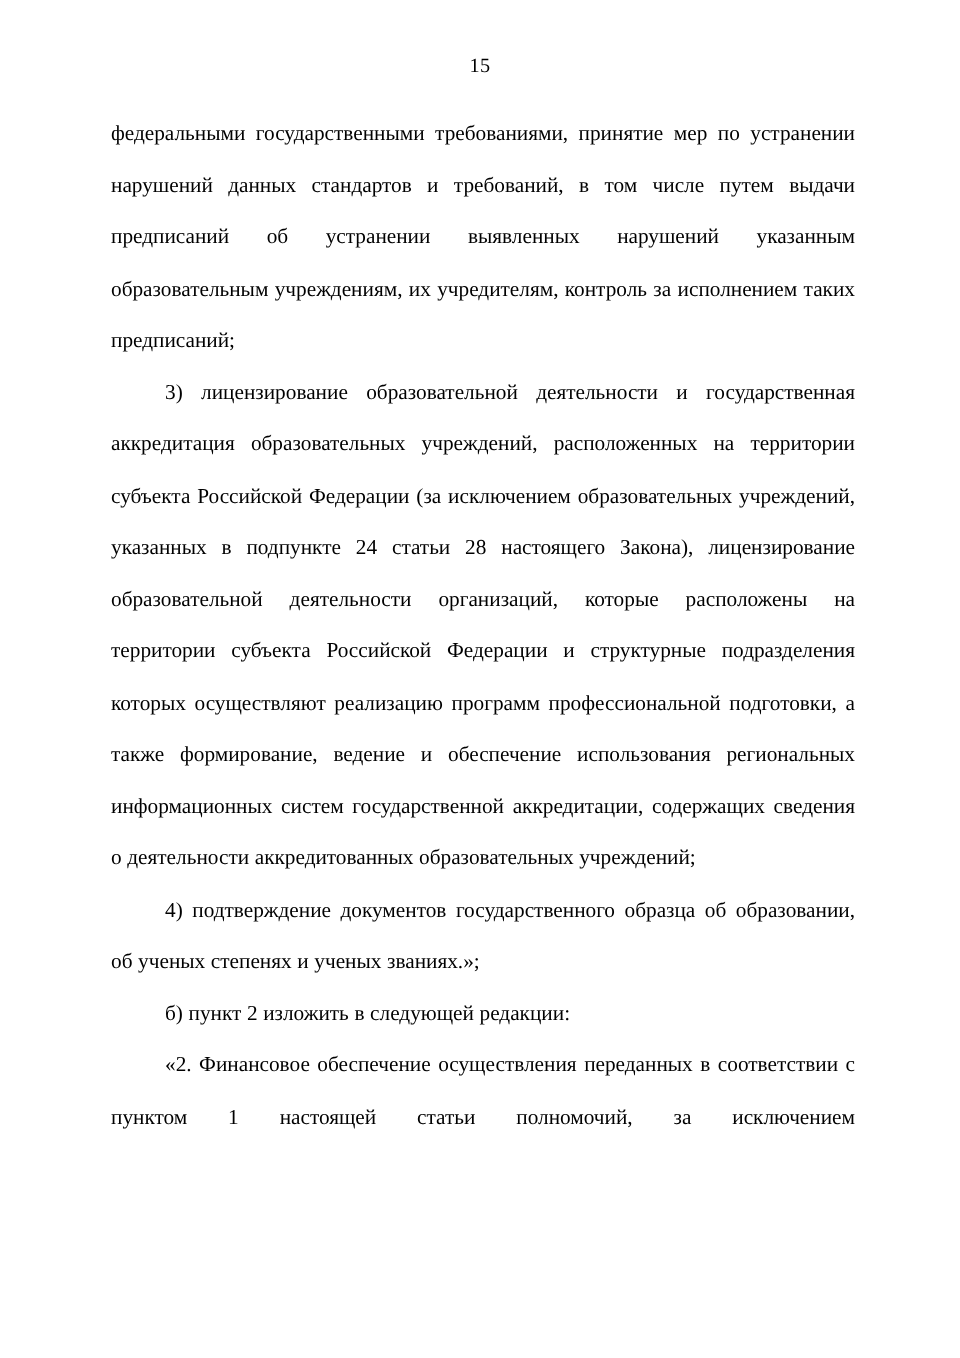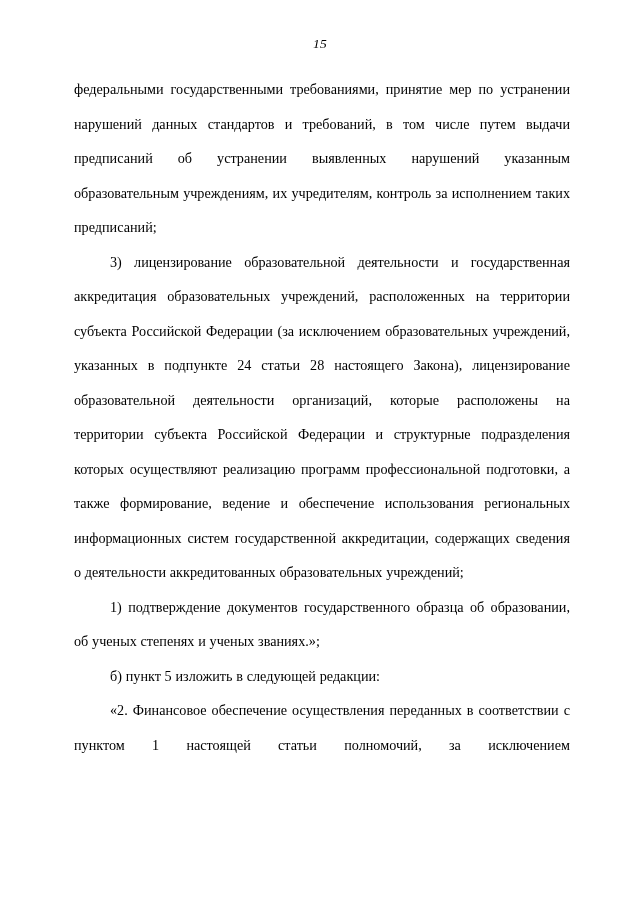--- a/index.html
+++ b/index.html
@@ -23,21 +23,20 @@
     overflow: hidden;
   }
   .page-number {
     position: absolute;
     top: 36px;
     left: 0;
     width: 640px;
     text-align: center;
     font-size: 13.5px;
     letter-spacing: 0.2px;
-    font-style: italic;
   }
   .content {
     position: absolute;
     top: 72px;
     left: 74px;
     width: 496px;
   }
   p.para {
     margin: 0 0 0 0;
     font-size: 14.2px;
@@ -60,20 +59,20 @@
 <div class="page">
 
   <div class="page-number">15</div>
 
   <div class="content">
 
     <p class="para">федеральными государственными требованиями, принятие мер по устранении нарушений данных стандартов и требований, в том числе путем выдачи предписаний об устранении выявленных нарушений указанным образовательным учреждениям, их учредителям, контроль за исполнением таких предписаний;</p>
 
     <p class="para indent">3) лицензирование образовательной деятельности и государственная аккредитация образовательных учреждений, расположенных на территории субъекта Российской Федерации (за исключением образовательных учреждений, указанных в подпункте 24 статьи 28 настоящего Закона), лицензирование образовательной деятельности организаций, которые расположены на территории субъекта Российской Федерации и структурные подразделения которых осуществляют реализацию программ профессиональной подготовки, а также формирование, ведение и обеспечение использования региональных информационных систем государственной аккредитации, содержащих сведения о деятельности аккредитованных образовательных учреждений;</p>
 
-    <p class="para indent">1) подтверждение документов государственного образца об образовании, об ученых степенях и ученых званиях.»;</p>
+    <p class="para indent">4) подтверждение документов государственного образца об образовании, об ученых степенях и ученых званиях.»;</p>
 
-    <p class="para indent">б) пункт 5 изложить в следующей редакции:</p>
+    <p class="para indent">б) пункт 2 изложить в следующей редакции:</p>
 
     <p class="para indent stretch-last">«2. Финансовое обеспечение осуществления переданных в соответствии с пунктом 1 настоящей статьи полномочий, за исключением</p>
 
   </div>
 </div>
 
 </body></html>

